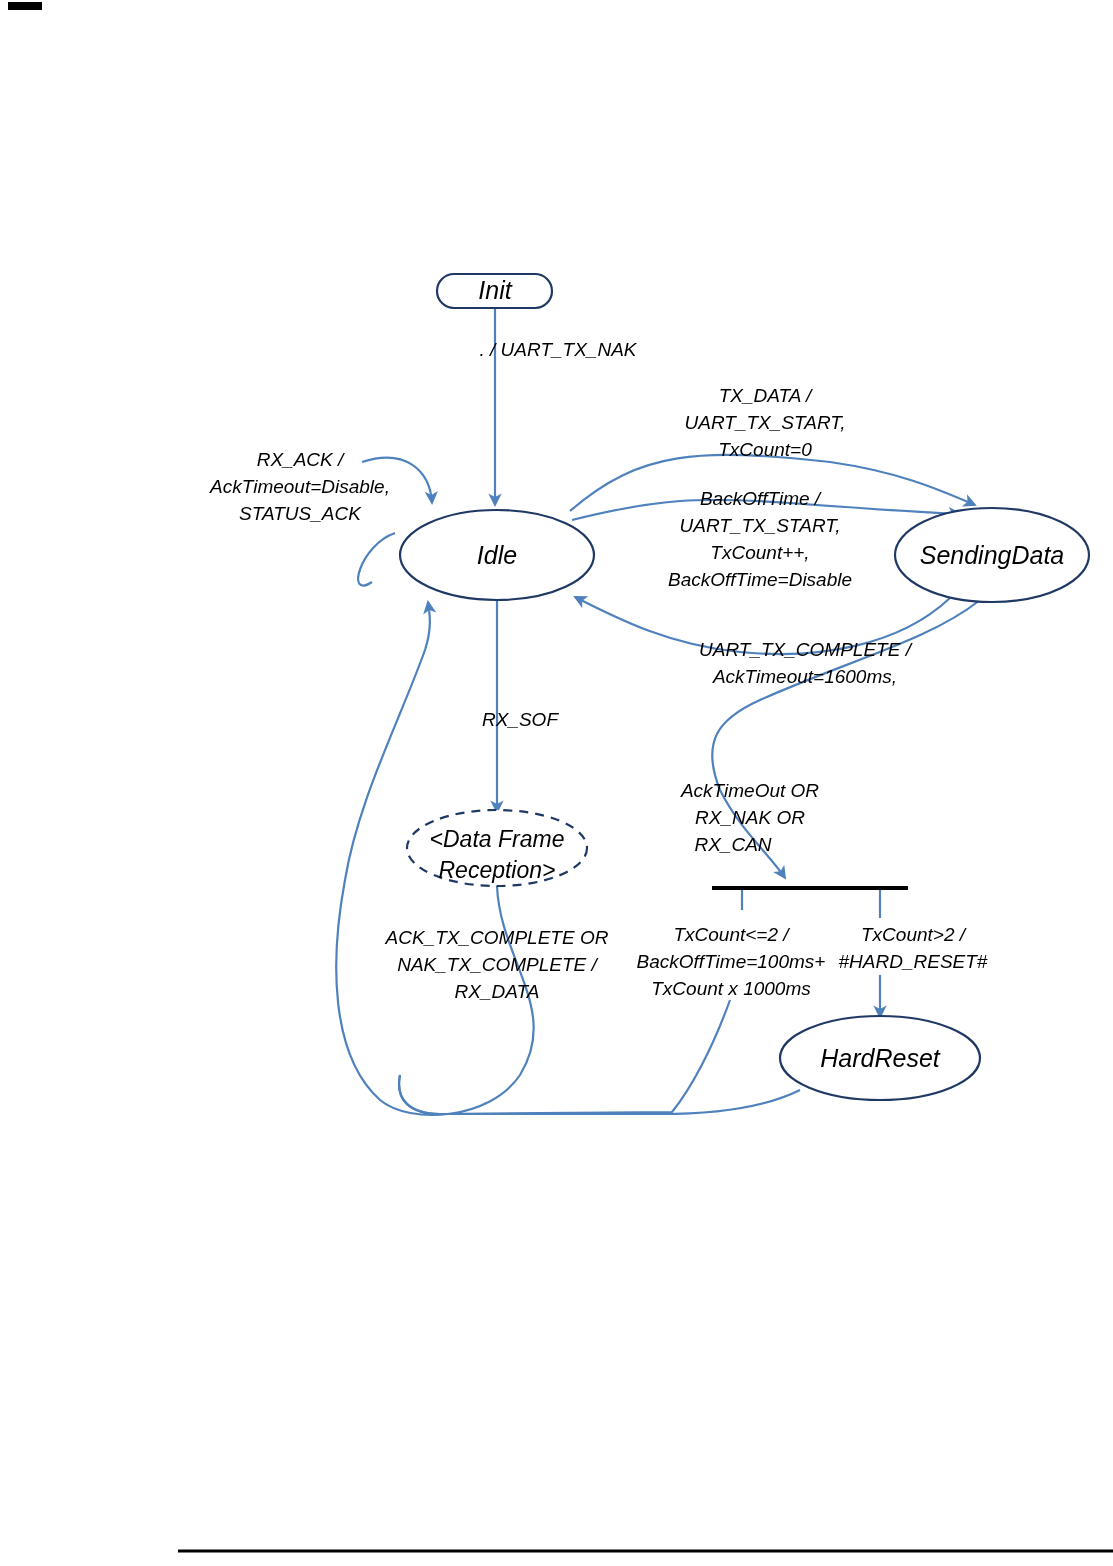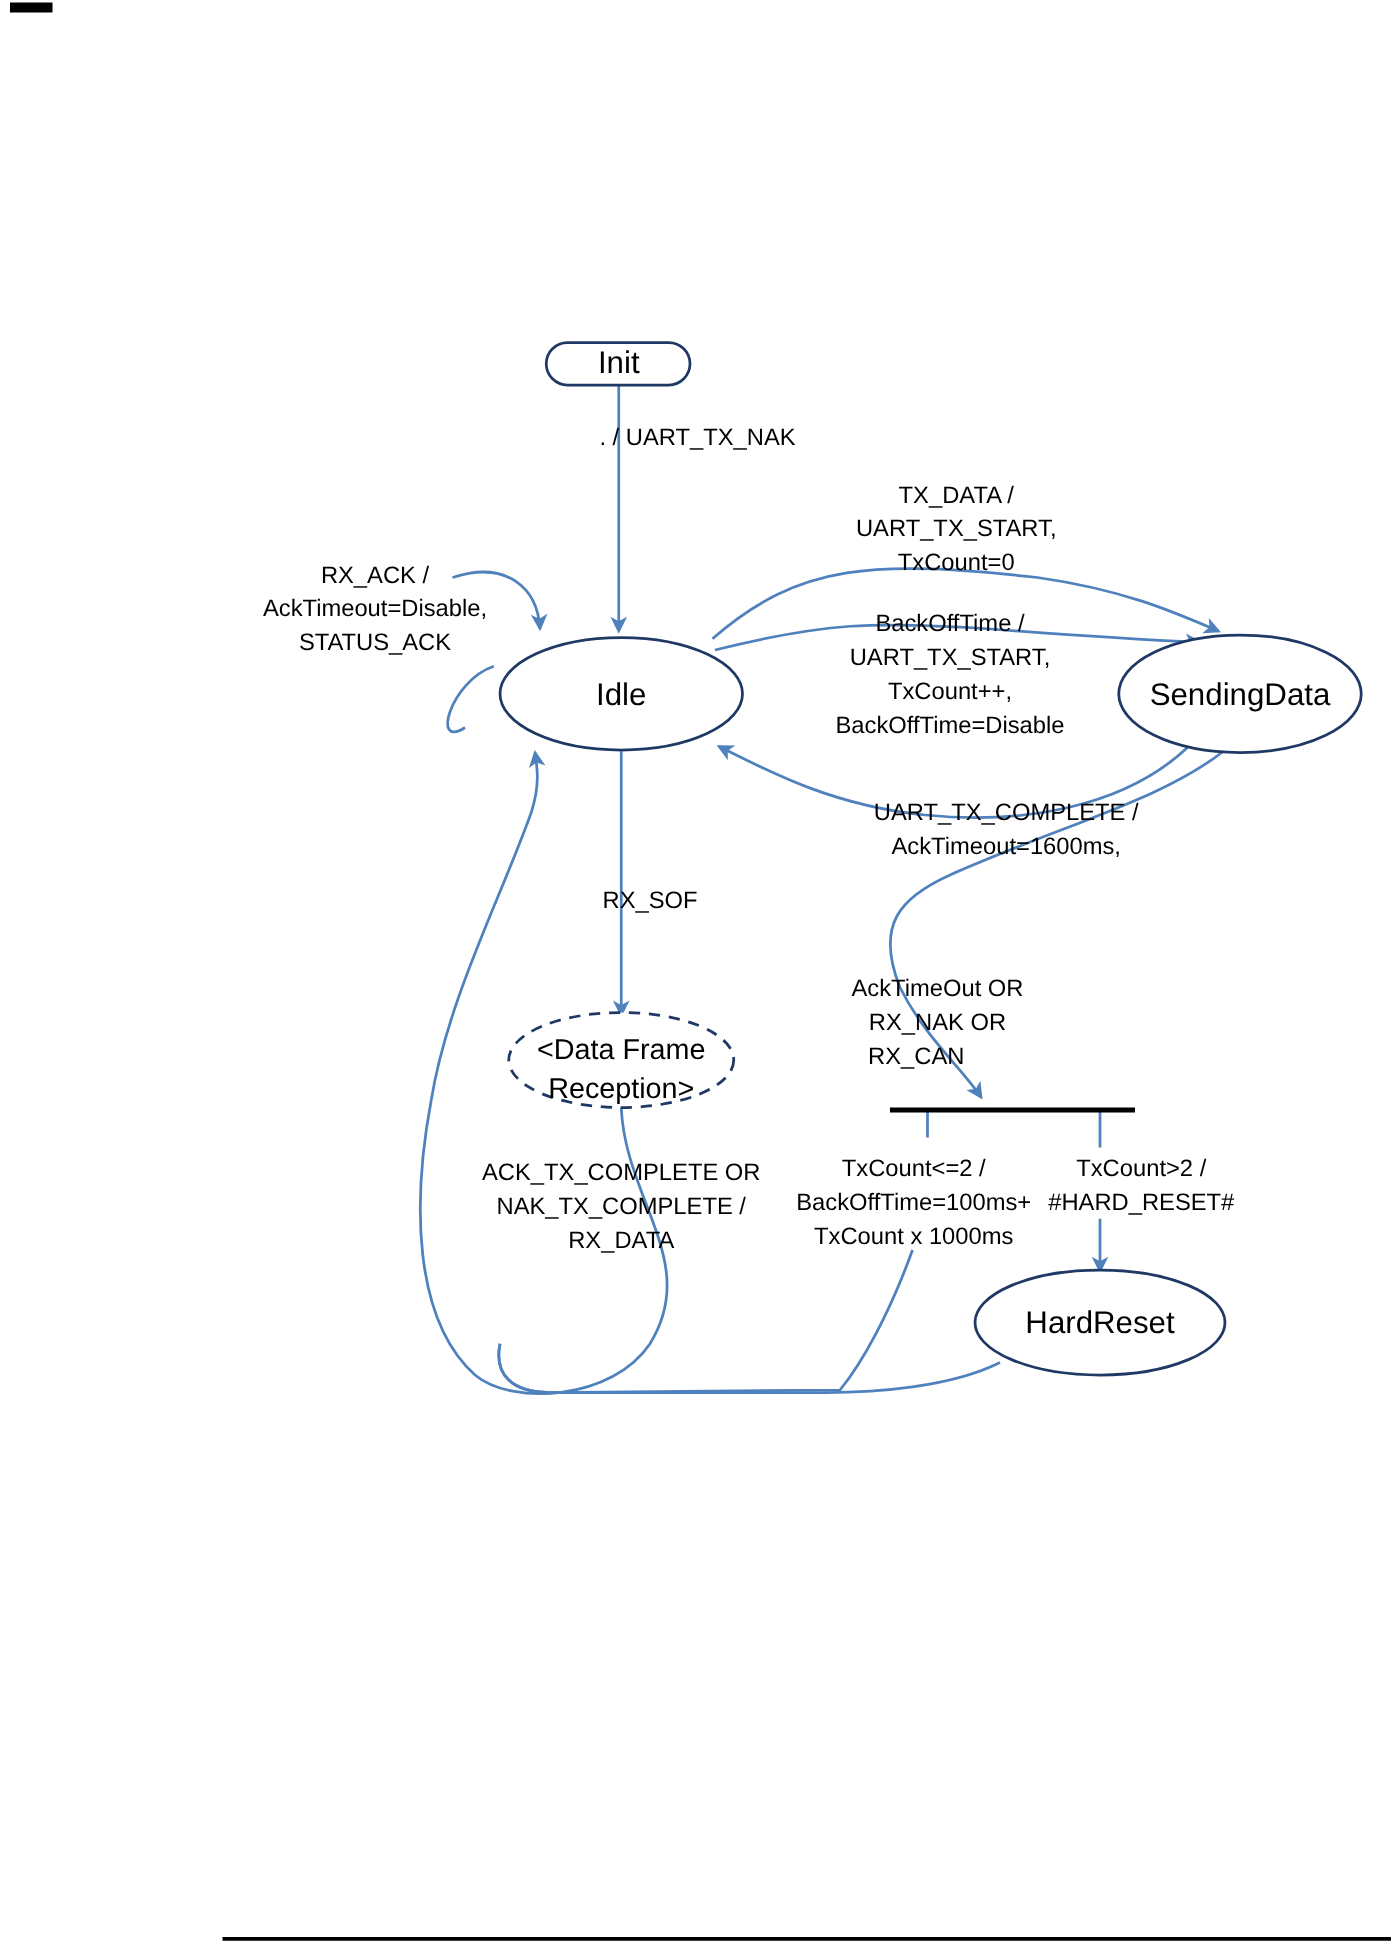--- a/index.html
+++ b/index.html
@@ -12,20 +12,21 @@
     height: 1566px;
     position: relative;
     font-family: "Liberation Sans", sans-serif;
     overflow: hidden;
   }
   #diagram-root {
     position: absolute;
     top: 0; left: 0;
     width: 1113px;
     height: 1236px;
+    font-style: italic;
   }
   svg.canvas {
     position: absolute;
     top: 0; left: 0;
     width: 1113px;
     height: 1566px;
   }
   .state-label {
     font-family: "Liberation Sans", sans-serif;
     font-size: 25px;

